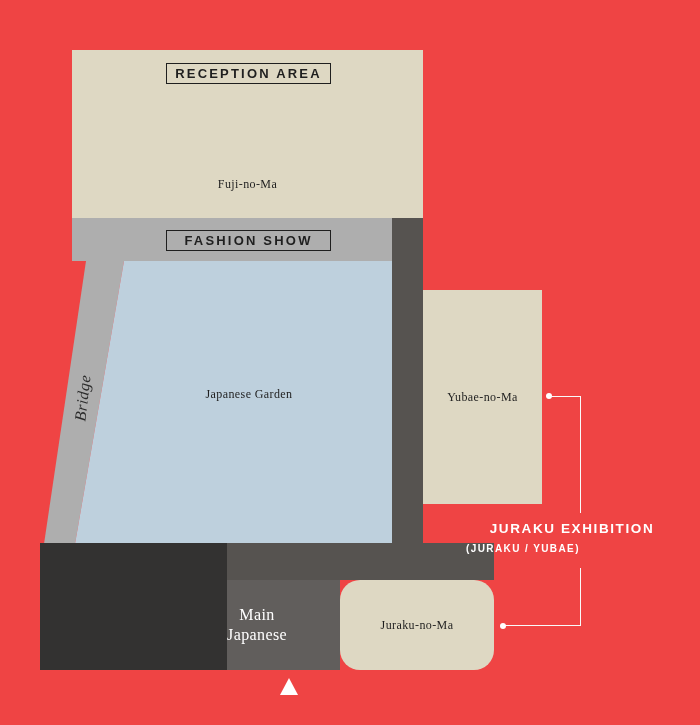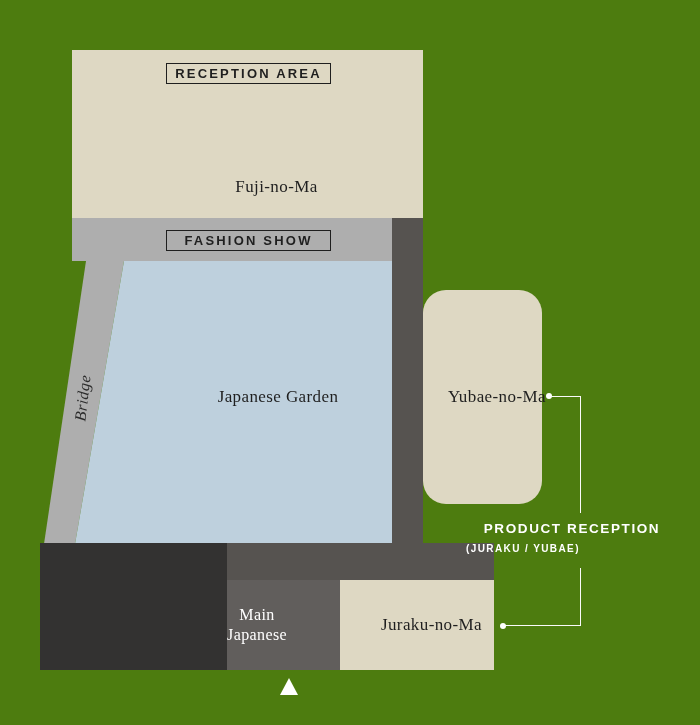--- a/index.html
+++ b/index.html
@@ -1,54 +1,54 @@
 <!DOCTYPE html>
 <html><head>
 <meta charset="utf-8">
 <style>
   html,body{margin:0;padding:0;background:#000;}
   .canvas{
-    position:relative;width:700px;height:725px;background:#4d7c0f;
+    position:relative;width:700px;height:725px;background:#ef4444;
     font-family:"Liberation Serif","DejaVu Serif",serif;overflow:hidden;
   }
   .abs{position:absolute;}
   
   .room-beige{background:#ded8c3;}
   .walkway{background:#aeaeae;}
   .garden{background:#bed0dd;text-decoration:underline;}
   .corridor{background:#565350;}
   .entrance{background:#615e5c;}
   .block{background:#333231;}
 
   .fuji{left:72px;top:50px;width:351px;height:168px;}
   .fashion-strip{left:72px;top:218px;width:320px;height:43px;}
   .dark-strip{left:392px;top:218px;width:31px;height:362px;}
   .bridge{left:40px;top:261px;width:90px;height:283px;
           clip-path:polygon(46px 0,84px 0,35px 283px,4px 283px);}
   .garden-area{left:75px;top:261px;width:317px;height:283px;
           clip-path:polygon(49px 0,317px 0,317px 283px,0 283px);}
-  .yubae{left:423px;top:290px;width:119px;height:214px;display:flex;align-items:center;justify-content:center;border-radius:23px;}
+  .yubae{left:423px;top:290px;width:119px;height:214px;display:flex;align-items:center;justify-content:center;}
   .band{left:227px;top:543px;width:267px;height:37px;}
   .dark-block{left:40px;top:543px;width:187px;height:127px;}
   .main-entrance{left:227px;top:580px;width:113px;height:90px;display:flex;flex-direction:column;align-items:flex-start;justify-content:center;}
-  .juraku{left:340px;top:580px;width:154px;height:90px;display:flex;align-items:center;justify-content:center;}
+  .juraku{left:340px;top:580px;width:154px;height:90px;display:flex;align-items:center;justify-content:center;border-radius:20px;}
 
   
   .banner{
     position:absolute;box-sizing:border-box;border:1.5px solid #1f1f1f;
     width:165px;height:21px;display:flex;align-items:center;justify-content:center;
     font-family:"Liberation Sans","DejaVu Sans",sans-serif;font-weight:bold;
     font-size:13px;letter-spacing:2.2px;color:#1f1f1f;white-space:nowrap;
   }
   .banner-reception{left:94px;top:13px;}
   .banner-fashion{left:94px;top:12px;}
 
   
   .room-label{
-    font-size:17px;color:#1f1f1f;letter-spacing:0.4px;white-space:nowrap;margin-left:29px;
+    font-size:12px;color:#1f1f1f;letter-spacing:0.4px;white-space:nowrap;
   }
   .fuji-label{position:absolute;left:0;width:351px;top:127px;text-align:center;}
   .garden-label{position:absolute;left:24px;width:300px;top:126px;text-align:center;}
   .bridge-label{
     position:absolute;left:12px;top:128px;width:62px;text-align:center;
     transform:rotate(-83deg);font-style:italic;font-size:16px;color:#2b2b2b;
     letter-spacing:0.5px;white-space:nowrap;
   }
   .entrance-label{
     font-size:16px;color:#ffffff;text-align:center;line-height:1.25;letter-spacing:0.4px;
@@ -119,20 +119,20 @@
   <div class="abs juraku room-beige">
     <div class="room-label">Juraku-no-Ma</div>
   </div>
 
   <div class="abs triangle"></div>
 
   <div class="abs dot" style="left:546px;top:393px;"></div>
   <div class="abs conn" style="left:549px;top:395.5px;width:31px;height:1.3px;"></div>
   <div class="abs conn" style="left:579.5px;top:396px;width:1.3px;height:117px;"></div>
 
-  <div class="abs ann-title">PRODUCT RECEPTION</div>
+  <div class="abs ann-title">JURAKU EXHIBITION</div>
   <div class="abs ann-sub">(JURAKU / YUBAE)</div>
 
   <div class="abs conn" style="left:579.5px;top:568px;width:1.3px;height:58px;"></div>
   <div class="abs conn" style="left:503px;top:625px;width:78px;height:1.3px;"></div>
   <div class="abs dot" style="left:500px;top:622.5px;"></div>
 
 </div>
 
 </body></html>

